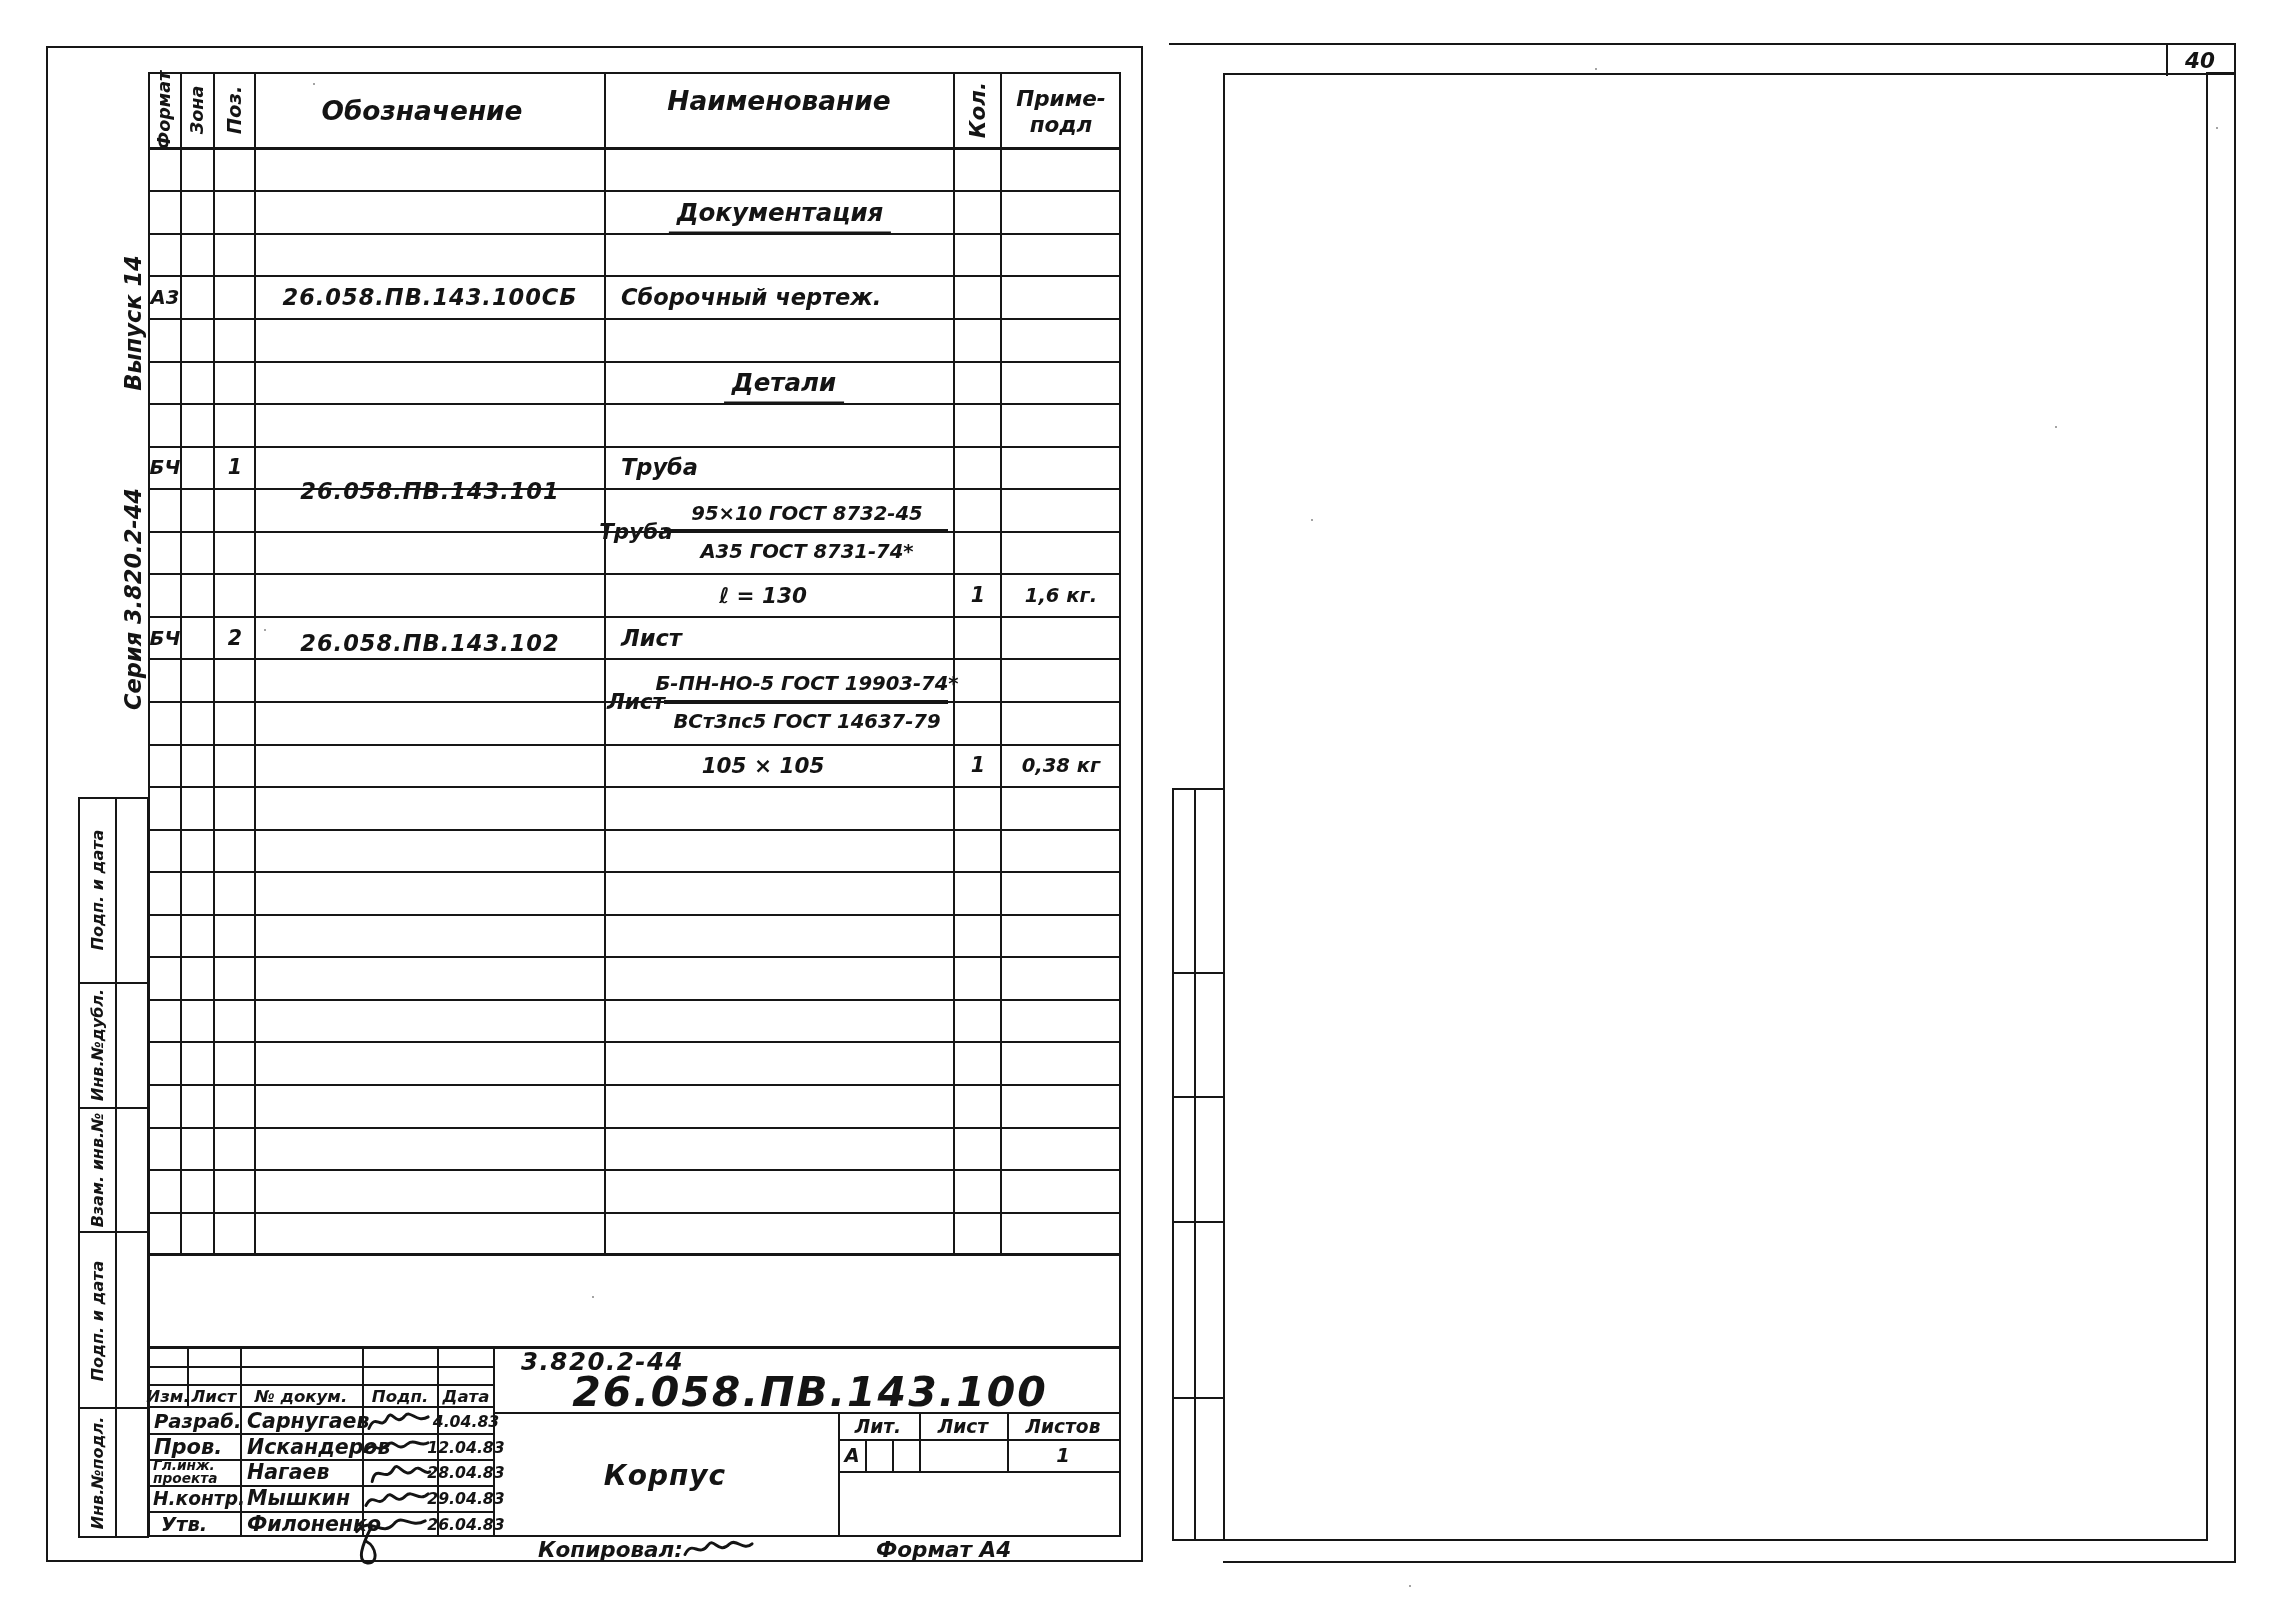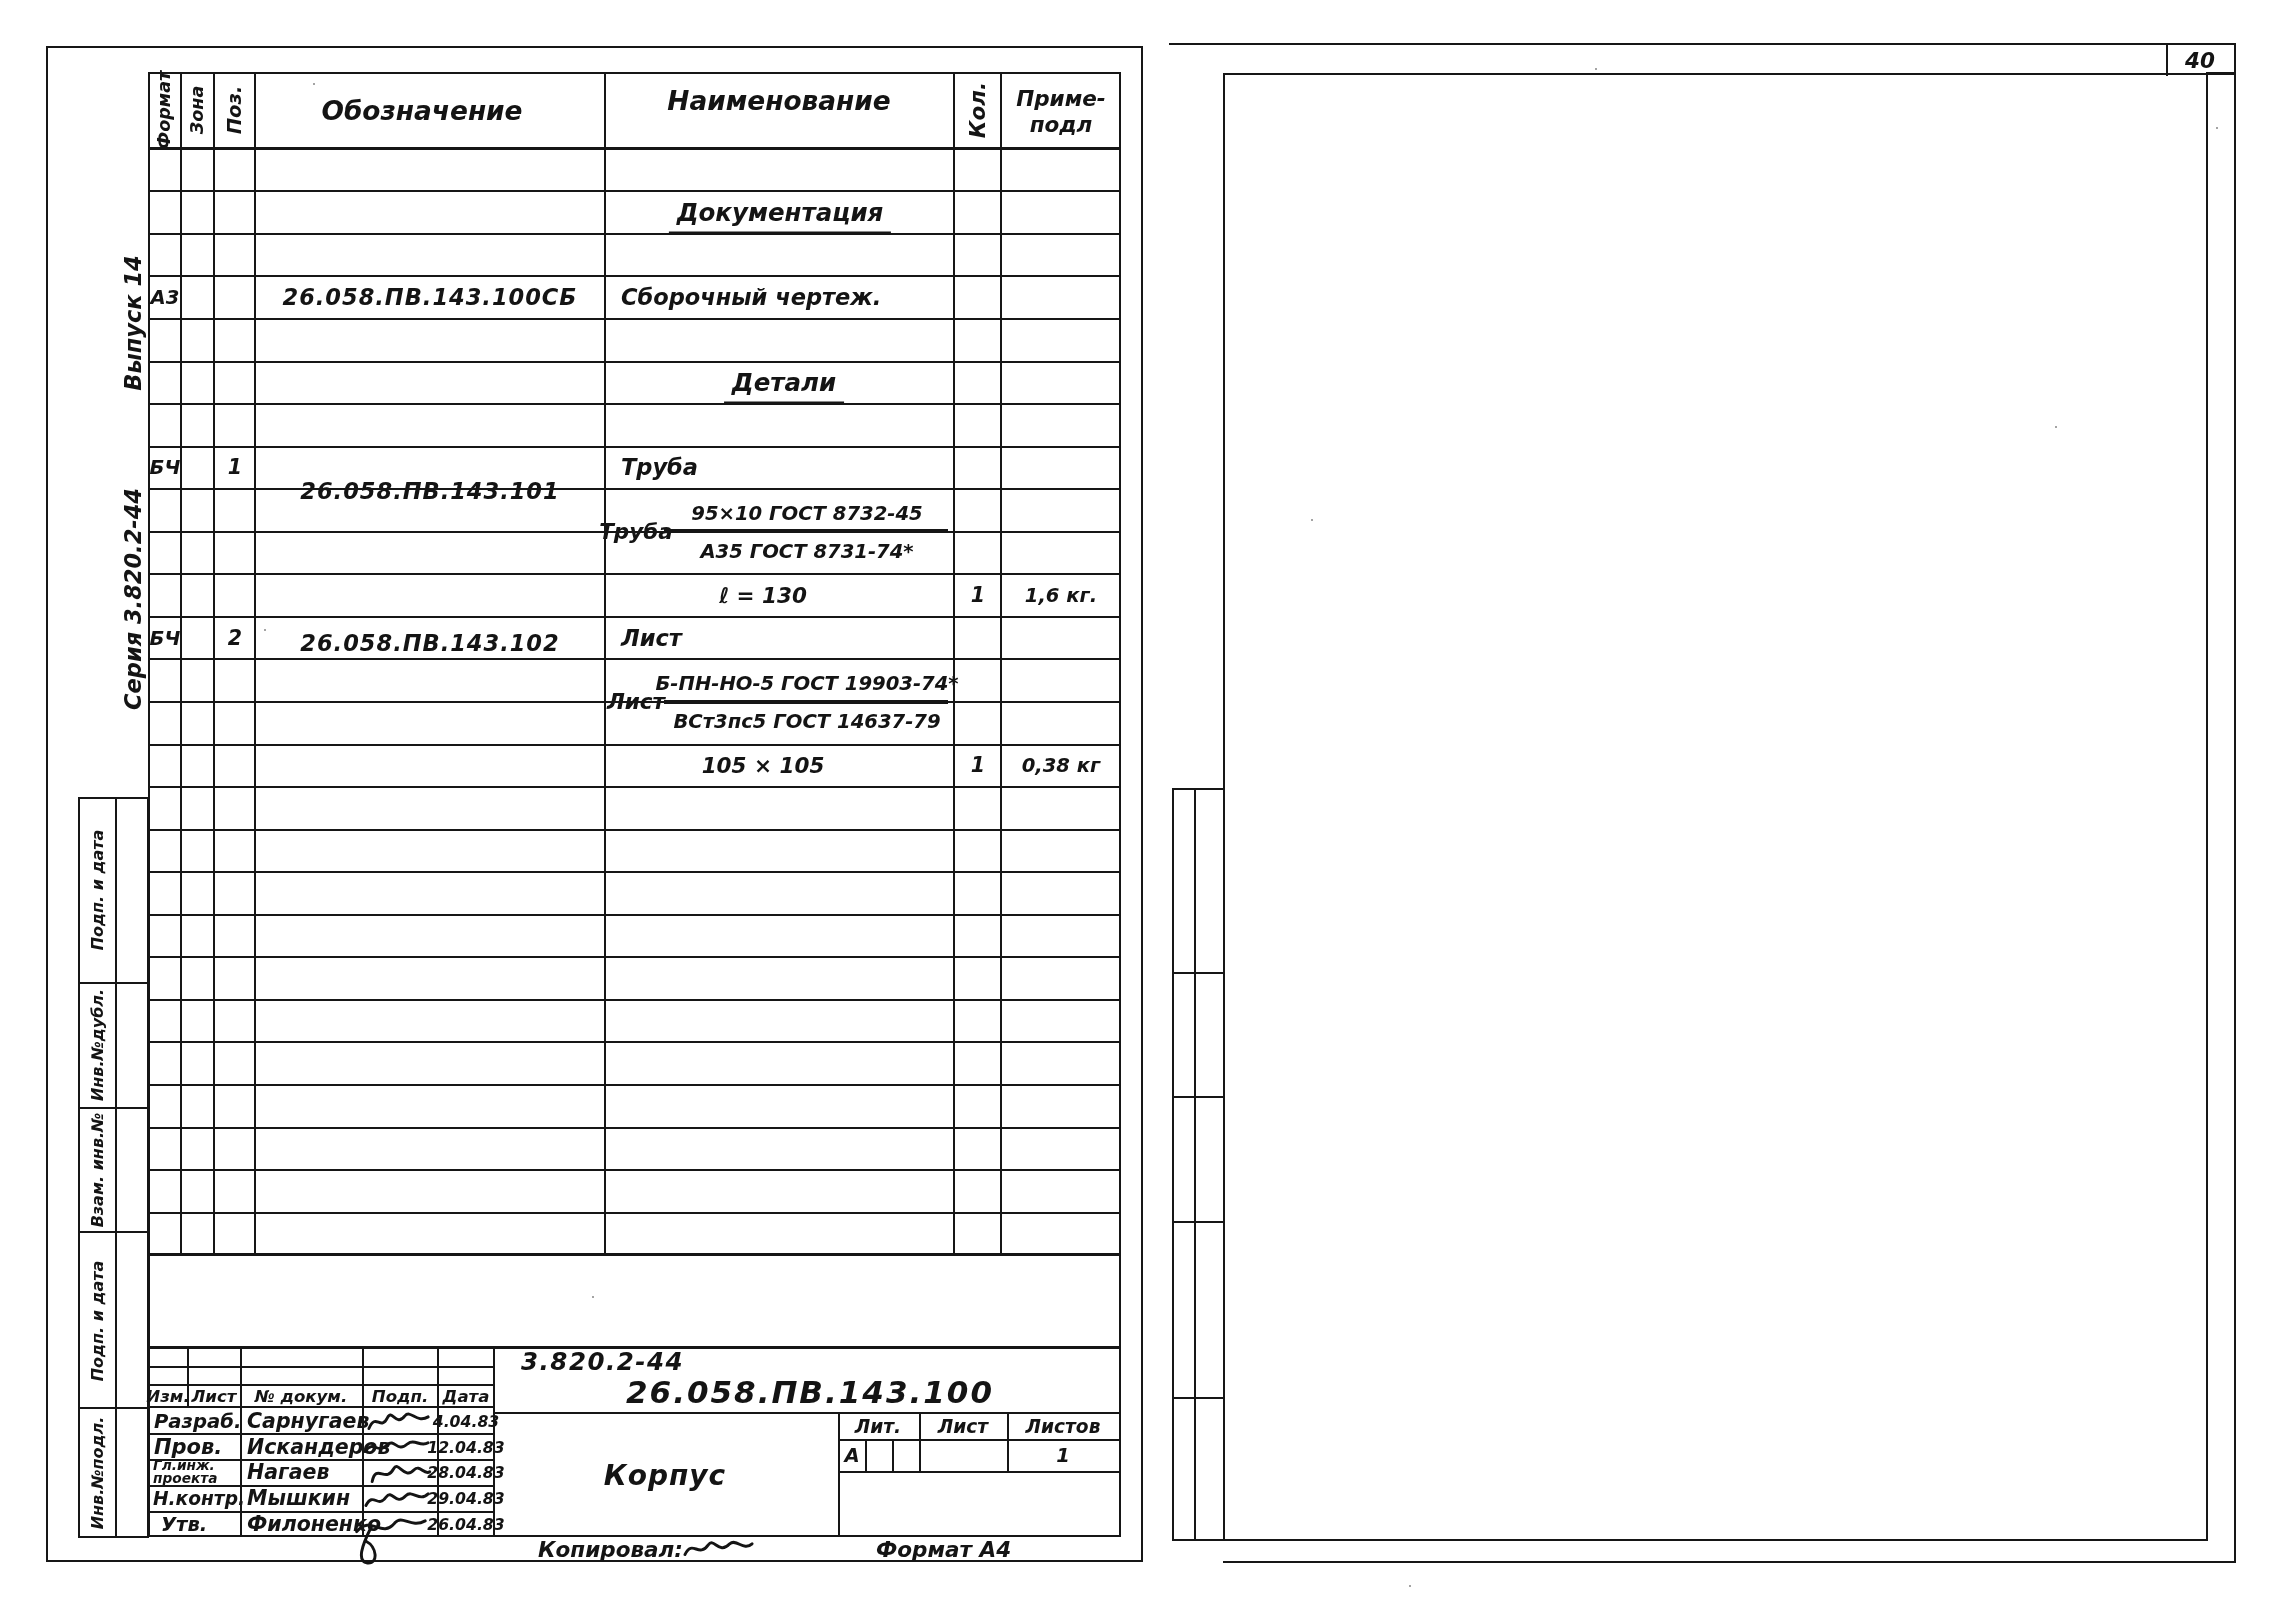--- a/index.html
+++ b/index.html
@@ -111,21 +111,21 @@
       <path d="M8 42 C16 4 36 46 52 16 C62 -2 74 40 94 18 C106 6 114 30 126 22"></path>
     </svg>
   <svg class="sig" style="left:363px;top:1487px;" width="68" height="25.4" viewBox="0 0 140 52">
       <path d="M6 38 C22 8 30 46 48 20 C60 4 68 40 88 18 C102 4 116 32 134 14"></path>
     </svg>
   <svg class="sig" style="left:342px;top:1512px;" width="93" height="54" viewBox="0 0 190 110">
       <path d="M30 40 C60 4 80 56 108 22 C124 4 140 34 170 18 M60 30 C40 70 30 100 52 104 C76 106 70 70 50 60"></path>
     </svg>
 
   <div class="tl" style="left:521px;top:1361px;font-size:24.5px;letter-spacing:1.5px;">3.820.2-44</div>
-  <div class="t" style="left:810px;top:1392px;font-size:31px;letter-spacing:2px;">26.058.ПВ.143.100</div>
+  <div class="t" style="left:810px;top:1392px;font-size:41px;letter-spacing:2px;">26.058.ПВ.143.100</div>
   <div class="t" style="left:665px;top:1475px;font-size:28px;letter-spacing:1px;">Корпус</div>
 
   <div class="t" style="left:878px;top:1426px;font-size:18.6px;">Лит.</div>
   <div class="t" style="left:963px;top:1426px;font-size:18.6px;">Лист</div>
   <div class="t" style="left:1063px;top:1426px;font-size:18.6px;">Листов</div>
   <div class="t" style="left:852px;top:1455px;font-size:19.6px;">А</div>
   <div class="t" style="left:1063px;top:1455px;font-size:19.6px;">1</div>
 
   <div class="tl" style="left:538px;top:1549px;font-size:21.5px;">Копировал:</div>
   <svg class="sig" style="left:682px;top:1536px;" width="73" height="25.4" viewBox="0 0 150 52">

